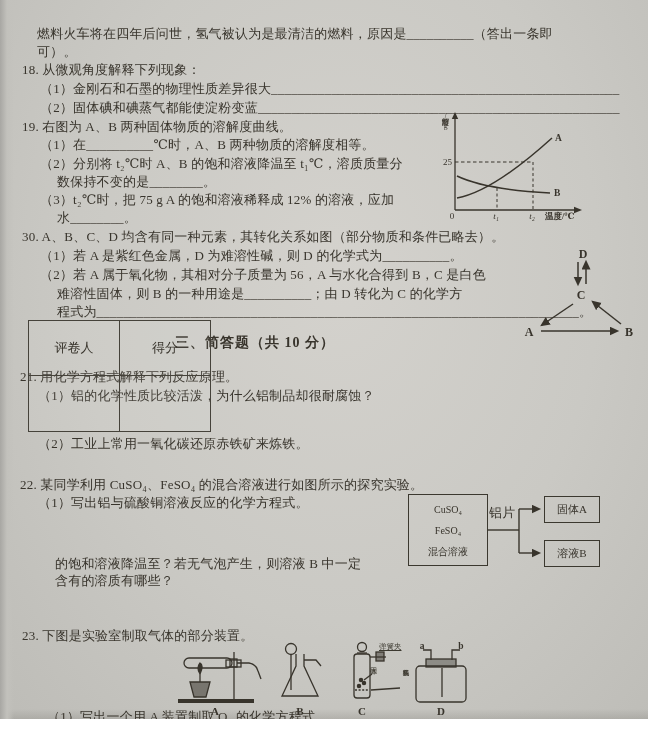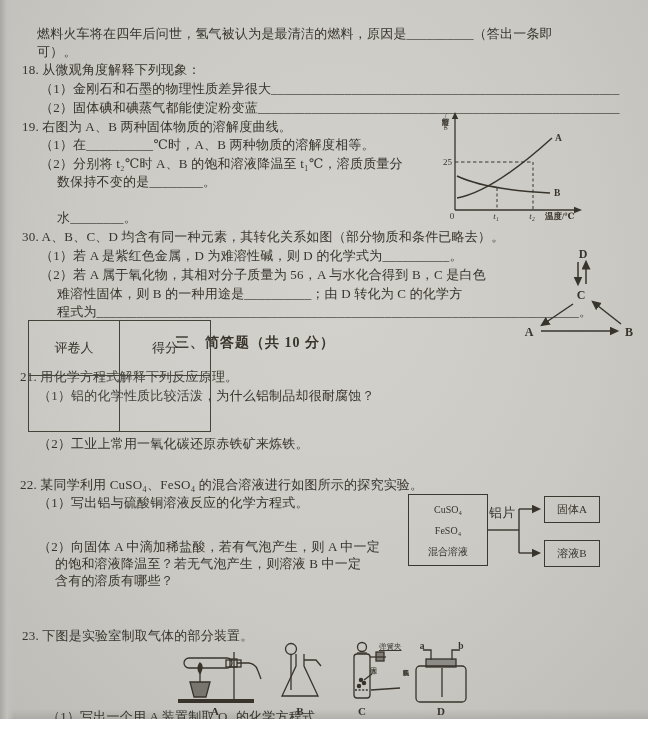--- a/index.html
+++ b/index.html
@@ -34,37 +34,37 @@
   <div class="ln" style="left:37px;top:44px">可）。</div>
 
   <div class="ln" style="left:22px;top:62px">18. 从微观角度解释下列现象：</div>
   <div class="ln" style="left:40px;top:81px">（1）金刚石和石墨的物理性质差异很大____________________________________________________</div>
   <div class="ln" style="left:40px;top:100px">（2）固体碘和碘蒸气都能使淀粉变蓝______________________________________________________</div>
 
   <div class="ln" style="left:22px;top:119px">19. 右图为 A、B 两种固体物质的溶解度曲线。</div>
   <div class="ln" style="left:40px;top:137px">（1）在__________℃时，A、B 两种物质的溶解度相等。</div>
   <div class="ln" style="left:40px;top:156px">（2）分别将 t₂℃时 A、B 的饱和溶液降温至 t₁℃，溶质质量分</div>
   <div class="ln" style="left:57px;top:174px">数保持不变的是________。</div>
+  <div class="ln" style="left:40px;top:192px">（3）t₂℃时，把 75 g A 的饱和溶液稀释成 12% 的溶液，应加</div>
   <div class="ln" style="left:57px;top:210px">水________。</div>
 
   <div class="ln" style="left:22px;top:229px">30. A、B、C、D 均含有同一种元素，其转化关系如图（部分物质和条件已略去）。</div>
   <div class="ln" style="left:40px;top:248px">（1）若 A 是紫红色金属，D 为难溶性碱，则 D 的化学式为__________。</div>
   <div class="ln" style="left:40px;top:267px">（2）若 A 属于氧化物，其相对分子质量为 56，A 与水化合得到 B，C 是白色</div>
   <div class="ln" style="left:57px;top:286px">难溶性固体，则 B 的一种用途是__________；由 D 转化为 C 的化学方</div>
   <div class="ln" style="left:57px;top:304px">程式为________________________________________________________________________。</div>
 
   <div class="ln sec-title" style="left:163px;top:335px">三、简答题（共 10 分）</div>
 
   <div class="ln" style="left:20px;top:369px">21. 用化学方程式解释下列反应原理。</div>
   <div class="ln" style="left:38px;top:388px">（1）铝的化学性质比较活泼，为什么铝制品却很耐腐蚀？</div>
   <div class="ln" style="left:38px;top:436px">（2）工业上常用一氧化碳还原赤铁矿来炼铁。</div>
 
   <div class="ln" style="left:20px;top:477px">22. 某同学利用 CuSO₄、FeSO₄ 的混合溶液进行如图所示的探究实验。</div>
   <div class="ln" style="left:38px;top:495px">（1）写出铝与硫酸铜溶液反应的化学方程式。</div>
-  <div class="ln" style="left:38px;top:539px">（2）向固体 A 中滴加稀盐酸，若有气泡产生，则 A 中一定</div>
   <div class="ln" style="left:55px;top:556px">的饱和溶液降温至？若无气泡产生，则溶液 B 中一定</div>
   <div class="ln" style="left:55px;top:573px">含有的溶质有哪些？</div>
 
   <div class="ln" style="left:22px;top:628px">23. 下图是实验室制取气体的部分装置。</div>
   <div class="ln" style="left:47px;top:709px">（1）写出一个用 A 装置制取 O₂ 的化学方程式。</div>
 
   <table class="score-table">
     <tbody>
         <tr class="hr">
       <td>评卷人</td>

